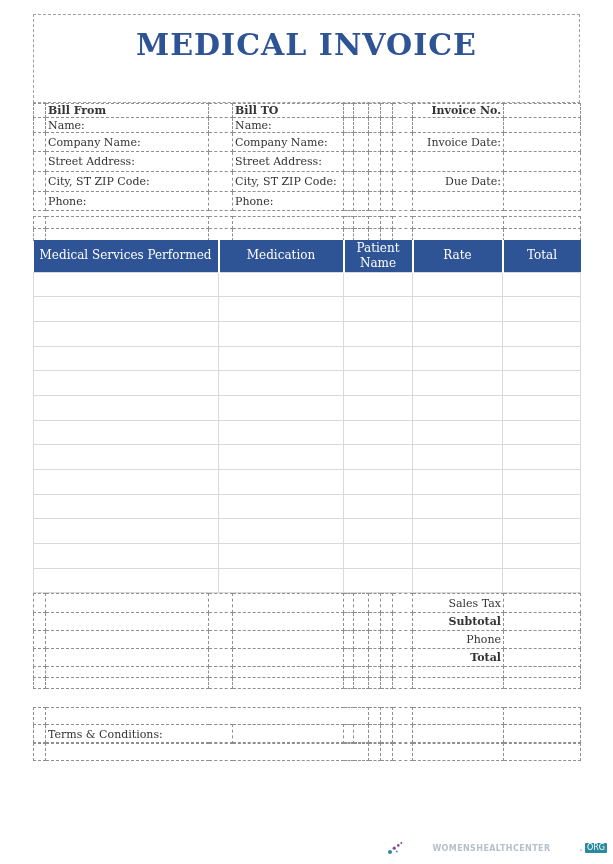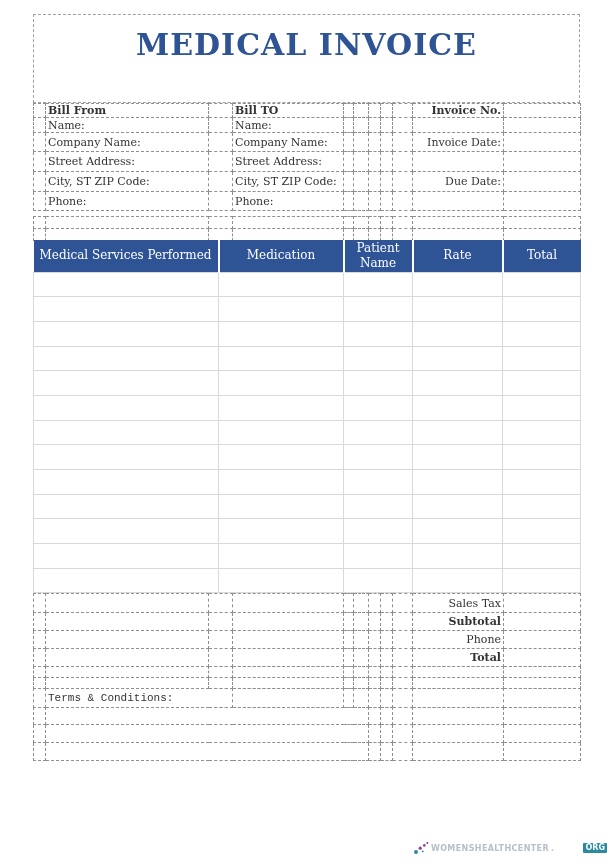--- a/index.html
+++ b/index.html
@@ -48,21 +48,21 @@
   td.uval { border-bottom: 1px solid #c4cad0; }
   td.tl   { border: none; text-align: right; padding-right: 6px; font-size: 12px; }
   td.tl.blb { font-weight: bold; }
   td.terms-lbl { font-size: 12px; padding-left: 7px; }
   td.bigsol { border-bottom: 1px solid #dcdcdc; }
 
   .info-grid   { top: 103px; }
   .filler-a    { top: 216px; }
   .totals-grid { top: 593px; }
   .filler-b    { top: 666px; }
-  .terms-grid  { top: 688px; font-family: Liberation Mono, monospace; }
+  .terms-grid  { top: 724px; }
   .bottom-grid { top: 707px; }
 
   
   table.main {
     position: absolute; left: 33px; top: 240px;
     border-collapse: collapse; table-layout: fixed;
     width: 547px;
   }
   table.main th {
     background: #2F5496;
@@ -86,29 +86,29 @@
   .footer {
     position: absolute; top: 840px; right: 6px;
     display: flex; align-items: center; gap: 2px;
     font-family: "DejaVu Sans", sans-serif;
   }
   .footer .brand {
     color: #b6bfca;
     font-size: 8px;
     font-weight: bold;
     letter-spacing: 0.4px;
+    margin-left: 27px;
   }
   .footer .badge {
     background: #2b8a9e;
     color: #ffffff;
     font-size: 8px;
-    font-weight: bold;
+    font-weight: normal;
     padding: 0px 2px 1px 2px;
     border-radius: 1px;
-    margin-left: 27px;
   }
 </style>
 </head>
 <body>
 
 <div class="page">
 
   <div class="title-box">
     <h1>MEDICAL INVOICE</h1>
   </div>

